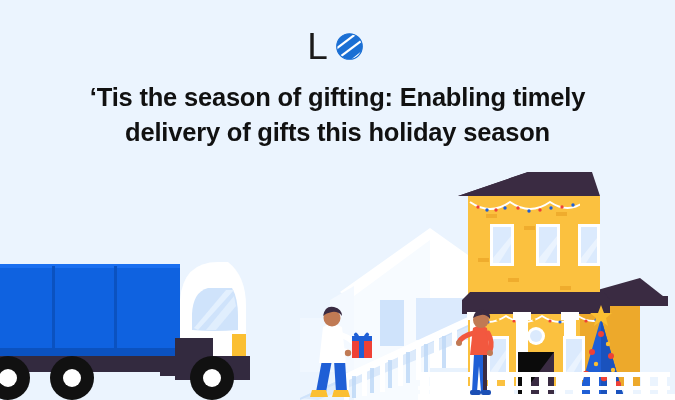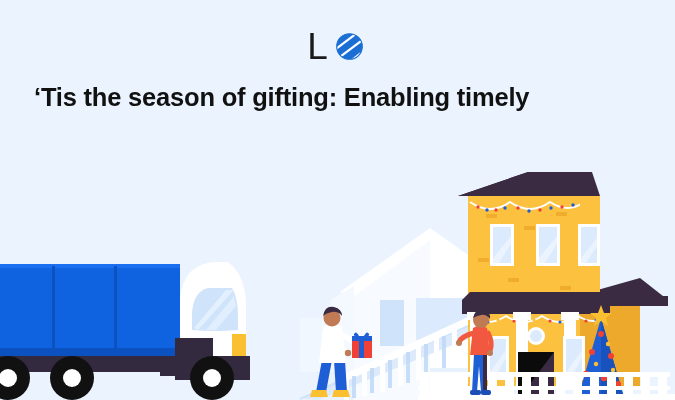--- a/index.html
+++ b/index.html
@@ -43,20 +43,21 @@
     height: 33px;
     margin: 0 2px;
     vertical-align: middle;
   }
 
   .headline {
     position: absolute;
     top: 80px;
     left: 34px;
     width: 607px;
+    text-align: center;
     font-size: 25.5px;
     font-weight: bold;
     color: #111111;
     line-height: 1.38;
     letter-spacing: -0.2px;
   }
 
   
   .scene {
     position: absolute;
@@ -375,15 +376,16 @@
           <line x1="4" y1="36" x2="40" y2="9"></line>
           <line x1="16" y1="42" x2="44" y2="20"></line>
         </g>
         <circle cx="20" cy="20" r="15.5" fill="none" stroke="#1b6fd4" stroke-width="1.4"></circle>
       </svg>
     </span>
   </div>
 
   <div class="headline">
     <div>‘Tis the season of gifting: Enabling timely</div>
+    <div>delivery of gifts this holiday season</div>
   </div>
 
 </div>
 
 </body></html>

